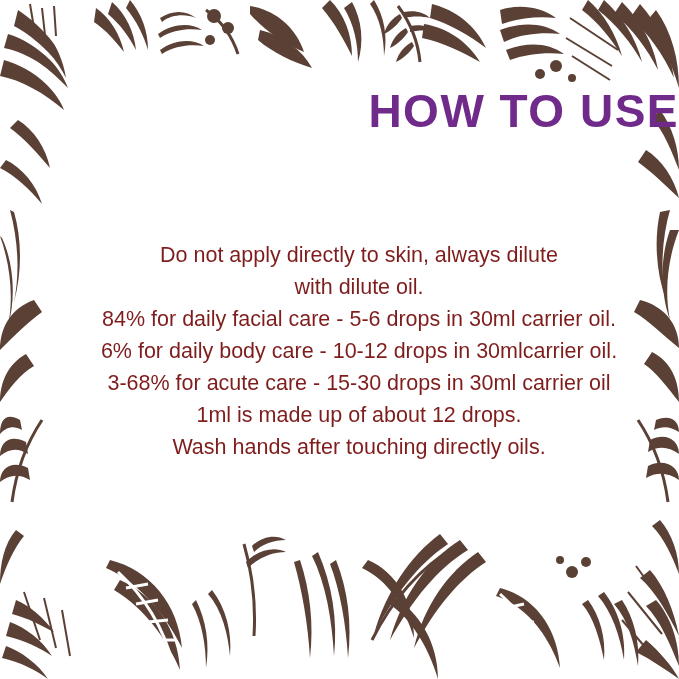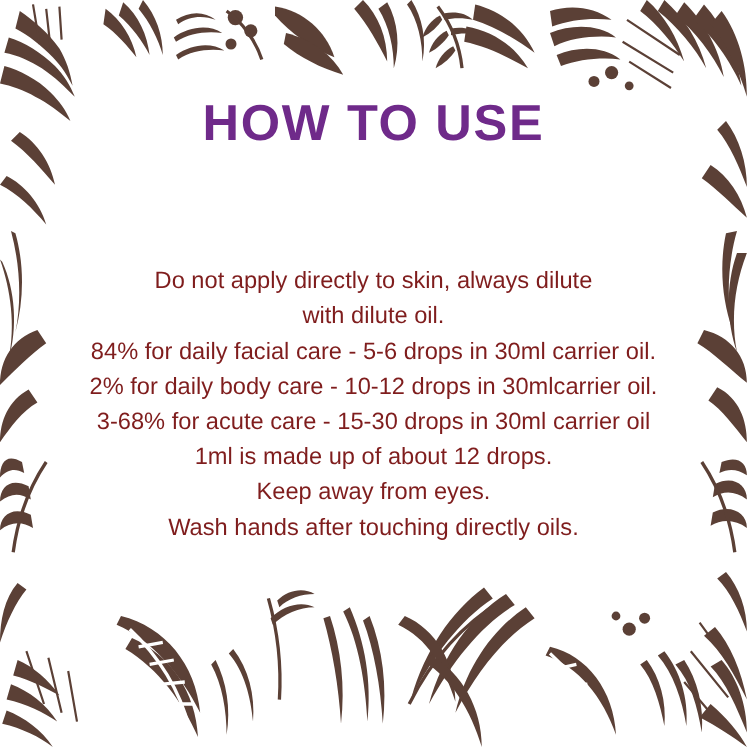--- a/index.html
+++ b/index.html
@@ -35,21 +35,21 @@
 
   
   .content {
     position: absolute;
     left: 0;
     top: 0;
     width: 679px;
     height: 679px;
     display: flex;
     flex-direction: column;
-    align-items: center;
+    align-items: flex-end;
   }
   .title {
     margin-top: 88px;
     font-size: 46px;
     font-weight: bold;
     letter-spacing: 1.5px;
     color: #6f2a8a;
     text-align: center;
     line-height: 1;
     font-family: "Liberation Sans", sans-serif;
@@ -250,21 +250,20 @@
     </svg>
   </div>
 
   <div class="content">
     <h1 class="title">HOW TO USE</h1>
 
     <div class="instructions">
       <span class="line">Do not apply directly to skin, always dilute</span>
       <span class="line">with dilute oil.</span>
       <span class="line">84% for daily facial care - 5-6 drops in 30ml carrier oil.</span>
-      <span class="line">2% for daily body care -  10-12 drops in 30mlcarrier oil.</span>
+      <span class="line">6% for daily body care -  10-12 drops in 30mlcarrier oil.</span>
       <span class="line">3-68% for acute care - 15-30 drops in 30ml carrier oil</span>
       <span class="line">1ml is made up of about 12 drops.</span>
-      <span class="line">Keep away from eyes.</span>
       <span class="line">Wash hands after touching directly oils.</span>
     </div>
   </div>
 
 </div>
 
 </body></html>

